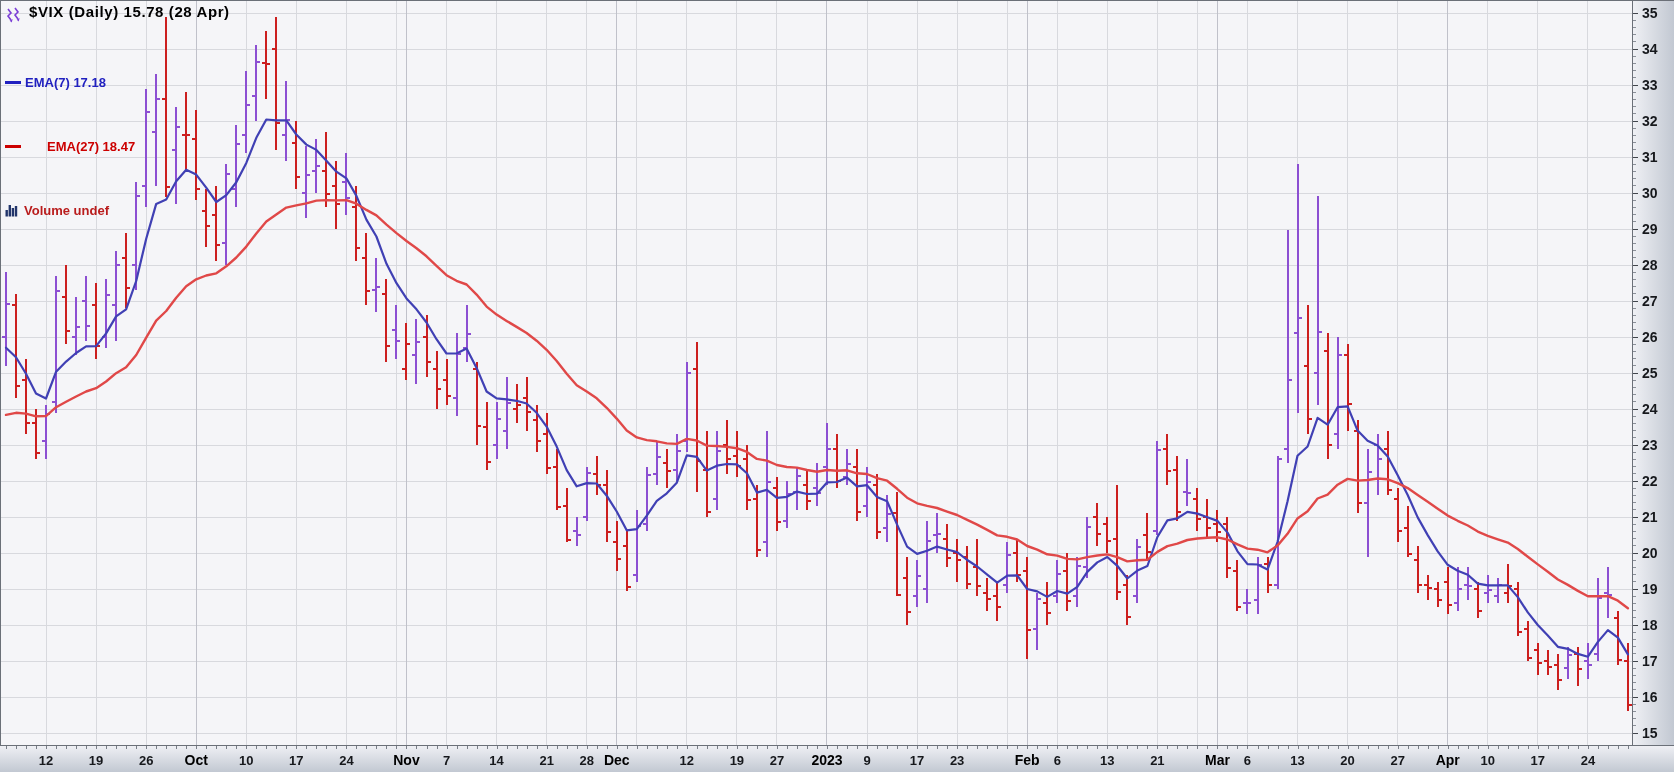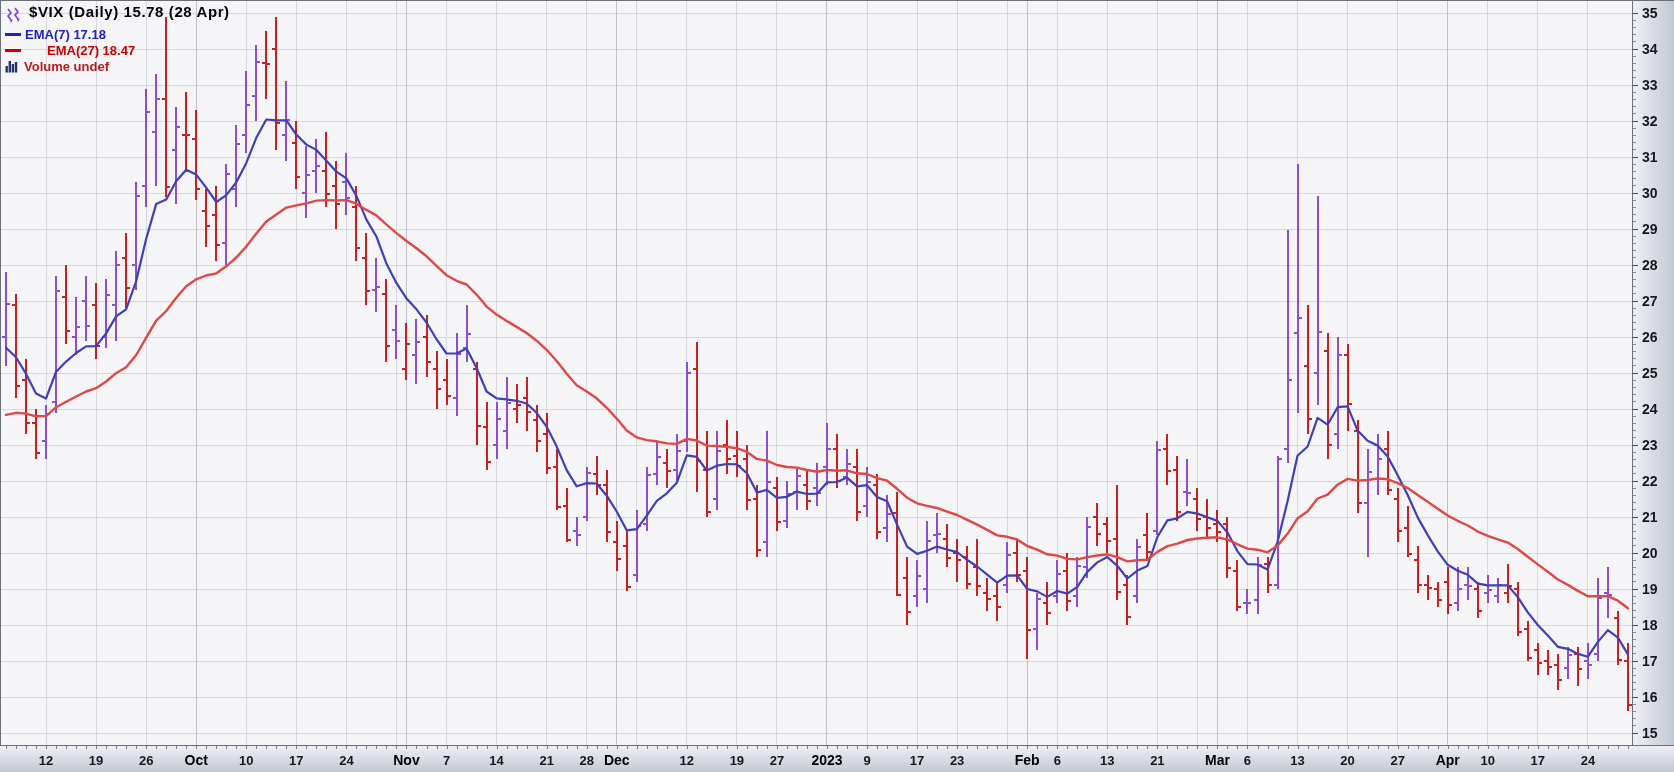--- a/index.html
+++ b/index.html
@@ -9,21 +9,21 @@
     font-family:"Liberation Sans","DejaVu Sans",sans-serif;
     -webkit-font-smoothing:antialiased;
   }
   #chart-svg{display:block;position:absolute;top:0;left:0;}
   .legend{
     position:absolute;top:3px;left:5px;z-index:5;
     display:flex;flex-direction:column;
   }
   .title-row{display:flex;gap:5px;height:23px;}
   .t-title{font-size:15px;font-weight:bold;color:#000;letter-spacing:0.6px;white-space:nowrap;}
-  .l-row{display:flex;align-items:center;gap:4px;height:16px;font-size:13px;font-weight:bold;white-space:nowrap;}
+  .l-row{display:flex;align-items:center;gap:4px;height:16px;font-size:13px;font-weight:bold;white-space:nowrap;margin-top:48px;}
   .swatch{display:inline-block;width:16px;height:3px;flex:0 0 auto;}
   .sw-ema7{background:#2121c0;}
   .sw-ema27{background:#cc0000;}
   .t-ema7{color:#2121c0;}
   .t-ema27{color:#cc0000;padding-left:22px;}
   .t-vol{color:#b91c1c;}
   .icon-box{display:inline-flex;align-items:center;justify-content:center;flex:0 0 auto;}
 </style>
 </head>
 <body>

